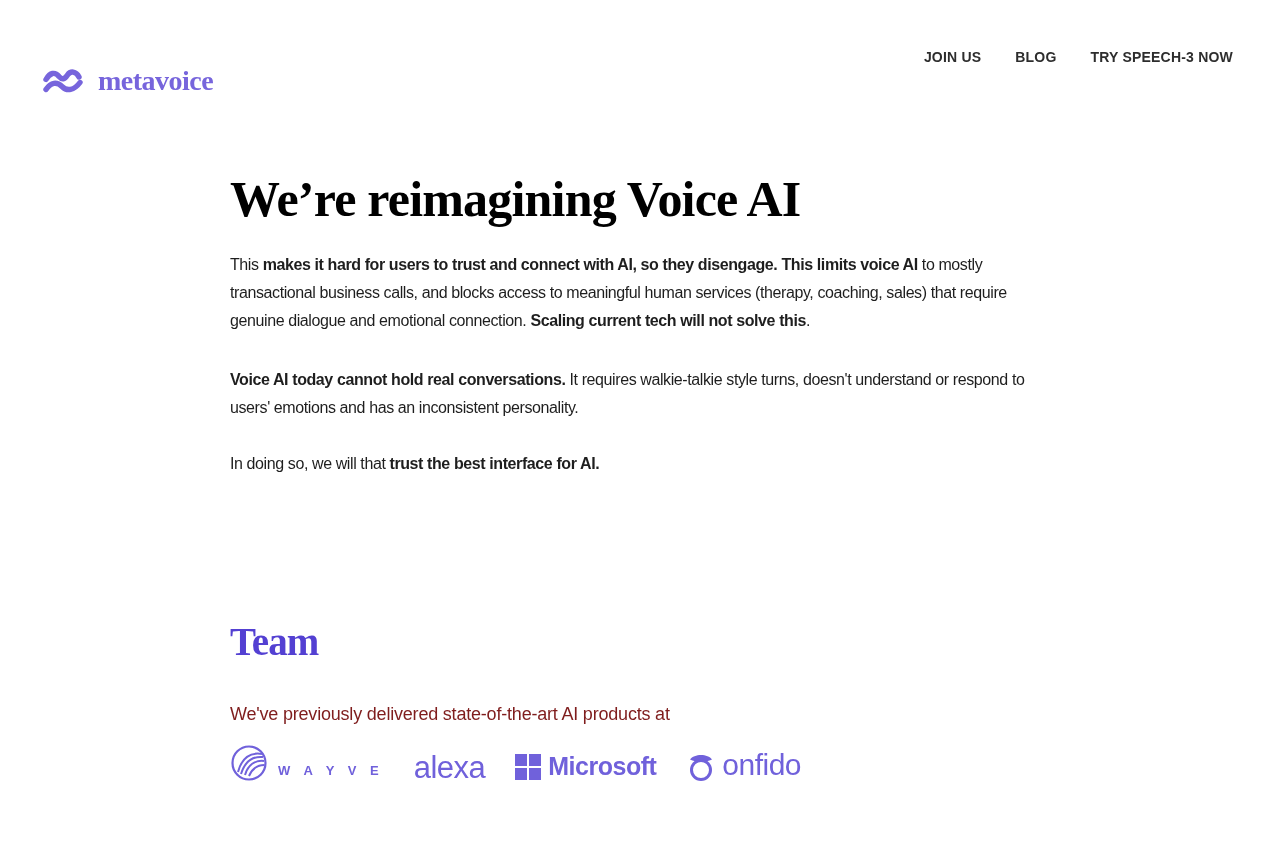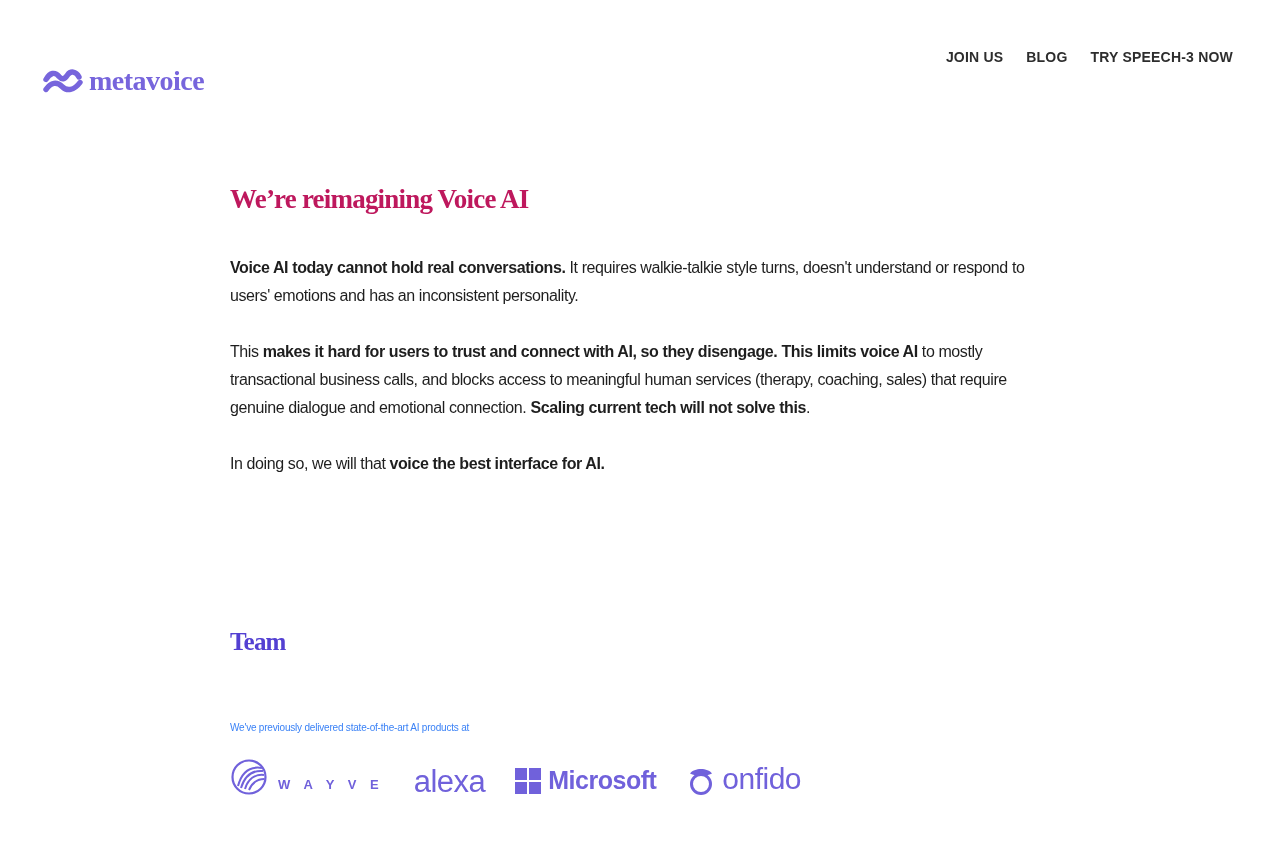--- a/index.html
+++ b/index.html
@@ -17,86 +17,87 @@
   .header {
     display: flex;
     align-items: center;
     justify-content: space-between;
     padding: 40px 47px 0 43px;
     height: 74px;
   }
   .logo {
     display: flex;
     align-items: center;
+    gap: 9px;
     cursor: pointer;
     text-decoration: none;
     margin-top: 47px;
   }
   .logo-icon svg { display: block; }
   .brand-wordmark {
     font-family: "Liberation Serif", serif;
     font-weight: 700;
     font-size: 28px;
     letter-spacing: -0.5px;
     color: #7765dc;
   }
   .nav {
     display: flex;
     align-items: center;
-    gap: 23px;
+    gap: 34px;
   }
   .nav-link {
     font-size: 14px;
     font-weight: 700;
     letter-spacing: 0.2px;
     color: #2d2d2d;
     text-decoration: none;
     cursor: pointer;
     white-space: nowrap;
   }
 
   
   .content {
     width: 812px;
     margin-left: 230px;
   }
   .page-title {
     margin-top: 101px;
     font-family: "Liberation Serif", serif;
     font-weight: 700;
-    font-size: 27px;
+    font-size: 50px;
     line-height: 48px;
     letter-spacing: -0.8px;
-    color: #be185d;
+    color: #000000;
   }
   .para {
     margin-top: 28px;
     font-size: 16px;
     line-height: 28px;
     letter-spacing: -0.4px;
     color: #1e1e1e;
   }
   .para b { font-weight: 700; }
   .para.first { margin-top: 31px; }
 
   .team-heading {
     margin-top: 140px;
     font-family: "Liberation Serif", serif;
     font-weight: 700;
-    font-size: 25px;
+    font-size: 39px;
     line-height: 48px;
     letter-spacing: -0.8px;
     color: #5340d2;
   }
   .team-intro {
-    margin-top: 50px;
-    font-size: 10px;
+    margin-top: 36px;
+    font-size: 18px;
     line-height: 24px;
     letter-spacing: -0.2px;
-    color: #3b82f6;
+    color: #7f1d1d;
   }
 
   
   .partners {
     margin-top: 18px;
     display: flex;
     align-items: flex-start;
     gap: 30px;
   }
   .partner {
@@ -149,23 +150,23 @@
   <nav class="nav">
     <a class="nav-link">JOIN US</a>
     <a class="nav-link">BLOG</a>
     <a class="nav-link">TRY SPEECH-3 NOW</a>
   </nav>
 </header>
 
 <main class="content">
   <h1 class="page-title">We’re reimagining Voice AI</h1>
 
+  <p class="para"><span>This </span><b>makes it hard for users to trust and connect with AI, so they disengage. This limits voice AI</b><span> to mostly transactional business calls, and blocks access to meaningful human services (therapy, coaching, sales) that require genuine dialogue and emotional connection. </span><b>Scaling current tech will not solve this</b><span>.</span></p>
   <p class="para first"><b>Voice AI today cannot hold real conversations.</b><span> It requires walkie-talkie style turns, doesn't understand or respond to users' emotions and has an inconsistent personality.</span></p>
-  <p class="para"><span>This </span><b>makes it hard for users to trust and connect with AI, so they disengage. This limits voice AI</b><span> to mostly transactional business calls, and blocks access to meaningful human services (therapy, coaching, sales) that require genuine dialogue and emotional connection. </span><b>Scaling current tech will not solve this</b><span>.</span></p>
-  <p class="para"><span>In doing so, we will that </span><b>voice the best interface for AI.</b></p>
+  <p class="para"><span>In doing so, we will that </span><b>trust the best interface for AI.</b></p>
 
   <h2 class="team-heading">Team</h2>
   <p class="team-intro">We've previously delivered state-of-the-art AI products at</p>
 
   <div class="partners">
 
     <div class="partner partner-wayve">
       <span>
         <svg width="38" height="38" viewBox="0 0 38 38" fill="none">
           <circle cx="19" cy="19" r="16.5" stroke="#7061db" stroke-width="2.2" fill="none"></circle>

